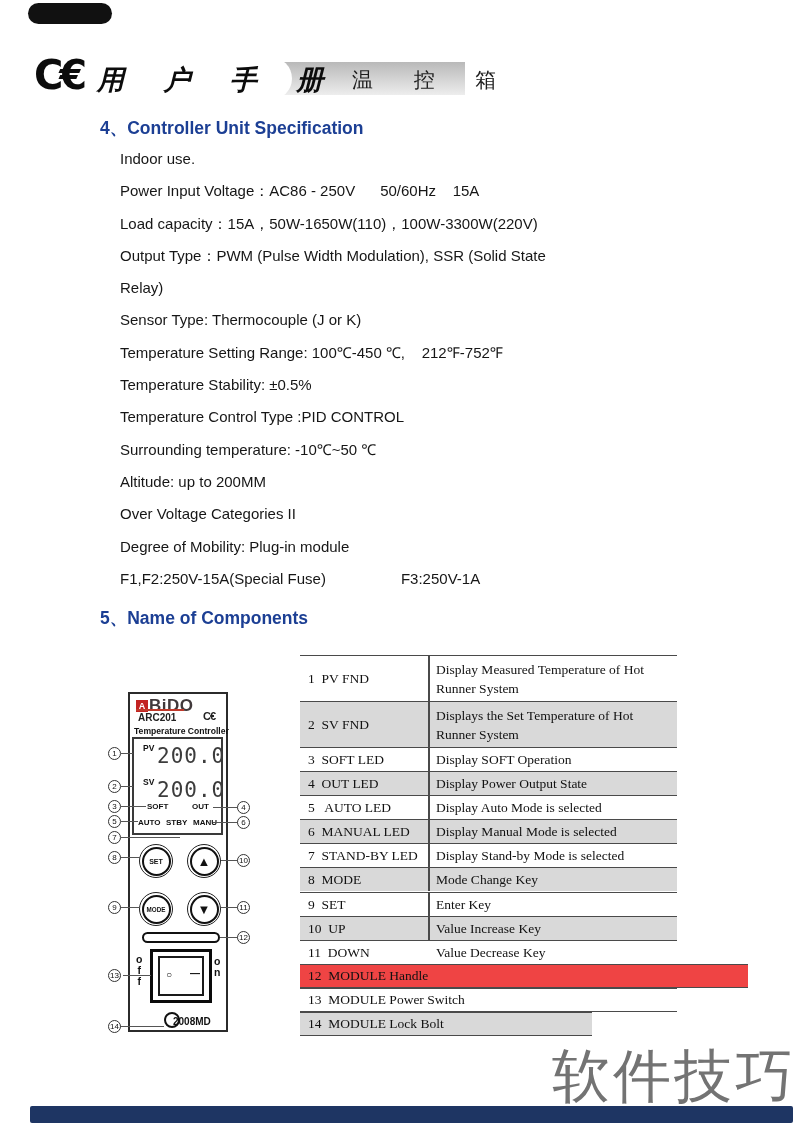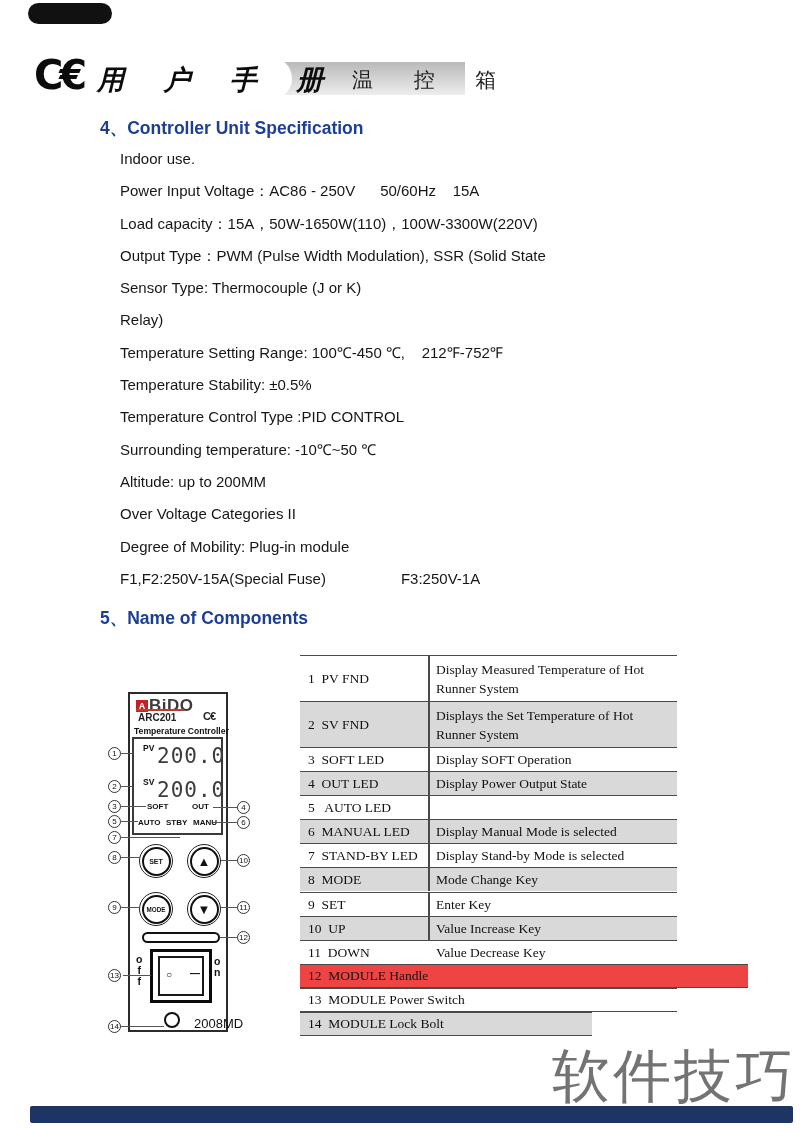--- a/index.html
+++ b/index.html
@@ -54,21 +54,21 @@
        display:flex;align-items:center;justify-content:center;box-sizing:border-box;}
   .btn-inner{width:25px;height:25px;border:2px solid #111;border-radius:50%;display:flex;align-items:center;justify-content:center;
              font-size:7px;font-weight:bold;color:#111;}
   .tri{font-size:13px;color:#111;line-height:1;}
   .handle-pill{position:absolute;left:142px;top:932px;width:78px;height:11px;border:2.5px solid #111;border-radius:6px;box-sizing:border-box;}
   .sw-box{position:absolute;left:150px;top:949px;width:62px;height:54px;border:3px solid #0a0a0a;box-sizing:border-box;}
   .sw-rocker{position:absolute;left:158px;top:956px;width:46px;height:40px;border:2px solid #1a1a1a;box-sizing:border-box;}
   .sw-sym{position:absolute;font-size:10px;font-weight:bold;color:#111;}
   .sw-letters{position:absolute;font-size:10.5px;font-weight:bold;color:#111;line-height:11px;white-space:pre-line;text-align:center;}
   .bolt-circle{position:absolute;left:164px;top:1012px;width:16px;height:16px;border:2px solid #111;border-radius:50%;box-sizing:border-box;}
-  .dev-code{position:absolute;left:194px;top:1016px;font-size:13px;font-weight:normal;color:#111;}
+  .dev-code{position:absolute;left:173px;top:1016px;font-size:10px;font-weight:bold;color:#111;}
 
   
   .callout{position:absolute;width:13px;height:13px;border:1px solid #333;border-radius:50%;background:#fff;
            font-size:8px;color:#111;display:flex;align-items:center;justify-content:center;box-sizing:border-box;z-index:3;}
   .cline{position:absolute;height:1px;background:#555;z-index:2;}
 
   
   .watermark{position:absolute;left:552px;top:1038px;font-size:58px;color:#737373;letter-spacing:3px;
              font-family:"Liberation Sans",sans-serif;white-space:nowrap;text-align:center;}
 </style>
@@ -85,22 +85,22 @@
   <div class="hdr-ce">C€</div>
   <div class="hdr-title">用 户 手 册</div>
   <div class="hdr-right">温 控 箱</div>
 
   <div class="sec-title" id="sec4-title">4、Controller Unit Specification</div>
   <div id="spec-list">
       <div class="spec-line">Indoor use.</div>
       <div class="spec-line">Power Input Voltage：AC86 - 250V      50/60Hz    15A</div>
       <div class="spec-line">Load capacity：15A，50W-1650W(110)，100W-3300W(220V)</div>
       <div class="spec-line">Output Type：PWM (Pulse Width Modulation), SSR (Solid State</div>
+      <div class="spec-line">Relay)</div>
       <div class="spec-line">Sensor Type: Thermocouple (J or K)</div>
-      <div class="spec-line">Relay)</div>
       <div class="spec-line">Temperature Setting Range: 100℃-450 ℃,    212℉-752℉</div>
       <div class="spec-line">Temperature Stability: ±0.5%</div>
       <div class="spec-line">Temperature Control Type :PID CONTROL</div>
       <div class="spec-line">Surrounding temperature: -10℃~50 ℃</div>
       <div class="spec-line">Altitude: up to 200MM</div>
       <div class="spec-line">Over Voltage Categories II</div>
       <div class="spec-line">Degree of Mobility: Plug-in module</div>
       <div class="spec-line">F1,F2:250V-15A(Special Fuse)                  F3:250V-1A</div>
     </div>
 
@@ -207,20 +207,21 @@
         <div class="tcell-desc">Display SOFT Operation</div>
         <div class="tdivider"></div>
       </div>
       <div class="trow" style="top: 771px; height: 24px; width: 377px; background: rgb(217, 217, 217);">
         <div class="tcell-name">4  OUT LED</div>
         <div class="tcell-desc">Display Power Output State</div>
         <div class="tdivider"></div>
       </div>
       <div class="trow" style="top: 795px; height: 24px; width: 377px; background: rgb(255, 255, 255);">
         <div class="tcell-name">5   AUTO LED</div>
+        <div class="tcell-desc">Display Auto Mode is selected</div>
         <div class="tdivider"></div>
       </div>
       <div class="trow" style="top: 819px; height: 24px; width: 377px; background: rgb(217, 217, 217);">
         <div class="tcell-name">6  MANUAL LED</div>
         <div class="tcell-desc">Display Manual Mode is selected</div>
         <div class="tdivider"></div>
       </div>
       <div class="trow" style="top: 843px; height: 24px; width: 377px; background: rgb(255, 255, 255);">
         <div class="tcell-name">7  STAND-BY LED</div>
         <div class="tcell-desc">Display Stand-by Mode is selected</div>

